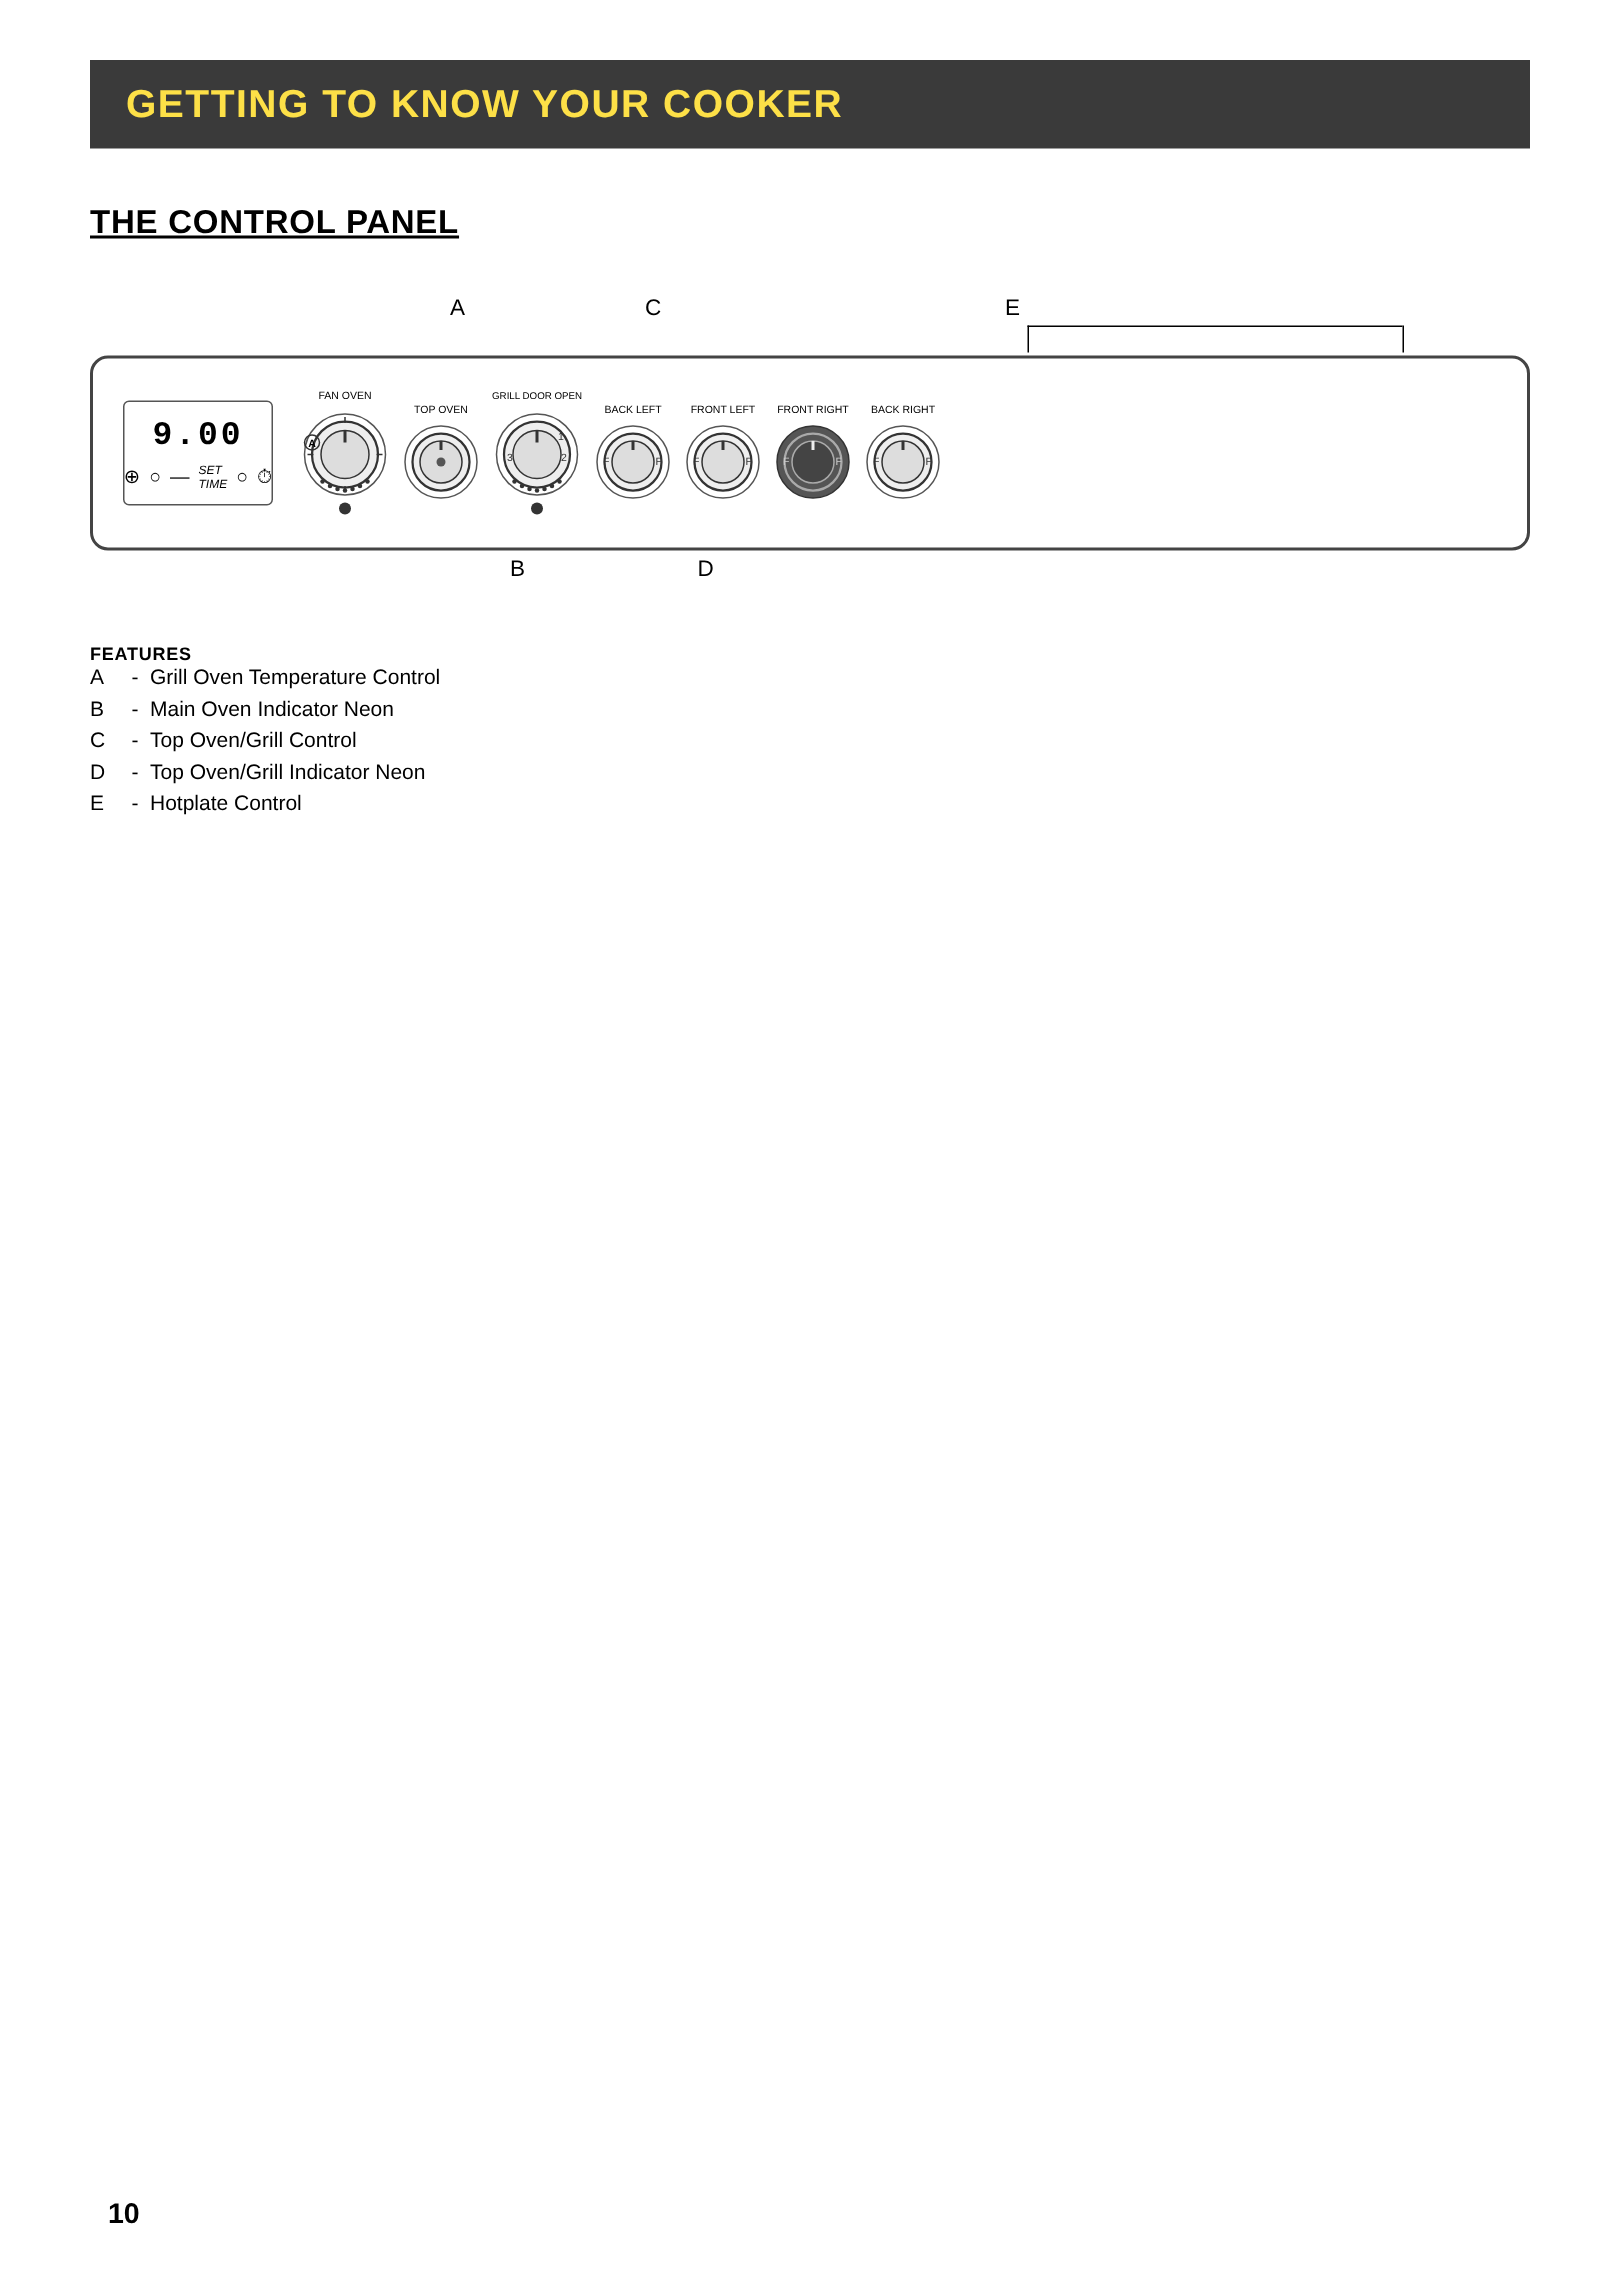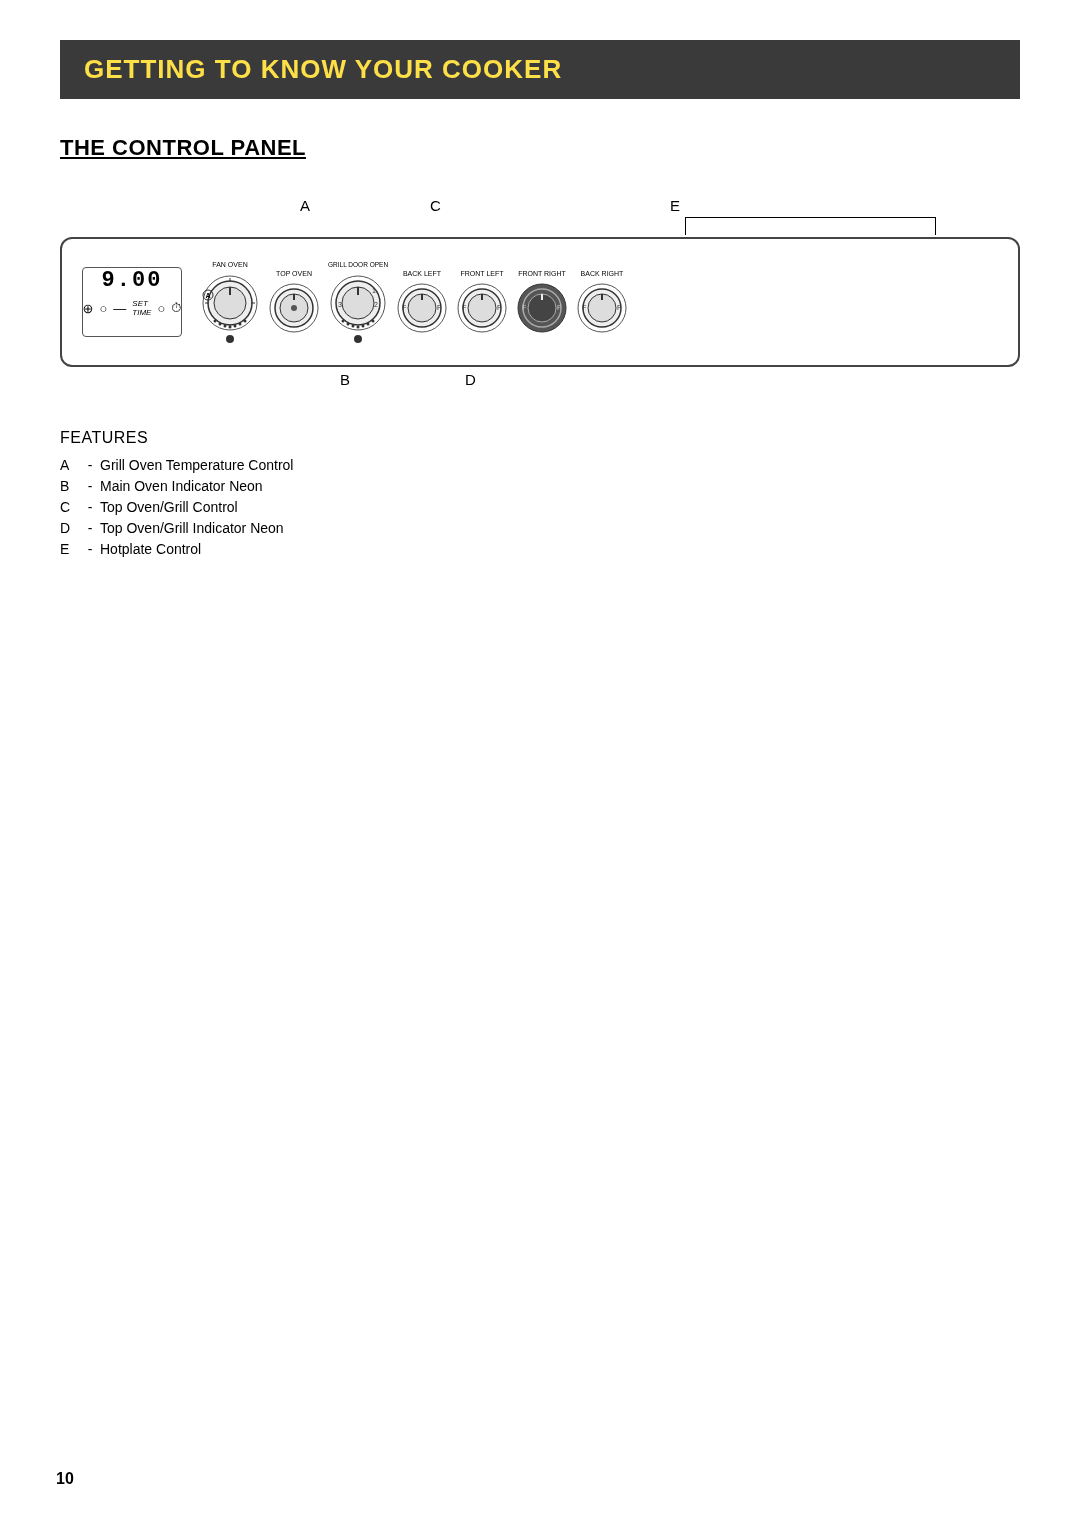--- a/index.html
+++ b/index.html
@@ -46,20 +46,21 @@
 
     
     .timer-display {
       border: 1.5px solid #555;
       border-radius: 4px;
       width: 100px;
       height: 70px;
       display: flex;
       flex-direction: column;
       align-items: center;
+      justify-content: center;
       margin-right: 18px;
       flex-shrink: 0;
     }
     .timer-digits {
       font-size: 22px;
       font-family: 'Courier New', monospace;
       letter-spacing: 2px;
       font-weight: bold;
     }
     .timer-controls {
@@ -108,23 +109,22 @@
       border-radius: 50%;
       background: #333;
       margin: 0 auto;
     }
 
     
     .features-section {
       margin-top: 30px;
     }
     .features-title {
-      font-size: 16px;
-      font-weight: normal;
-      margin-bottom: 10px;
+      font-size: 12px;
+      font-weight: bold;
       letter-spacing: 0.5px;
     }
     .features-list {
       list-style: none;
       padding: 0;
     }
     .features-list li {
       font-size: 14px;
       margin-bottom: 5px;
       display: flex;
@@ -140,22 +140,22 @@
       text-align: center;
     }
     .feat-desc {
       flex: 1;
     }
 
     
     .page-number {
       position: fixed;
       bottom: 40px;
-      left: 56px;
-      font-size: 16px;
+      left: 72px;
+      font-size: 19px;
       font-weight: bold;
     }
     .diagram-wrapper {
       position: relative;
     }
     .top-label-area {
       position: relative;
       height: 40px;
     }
     .label-ac-zone {

